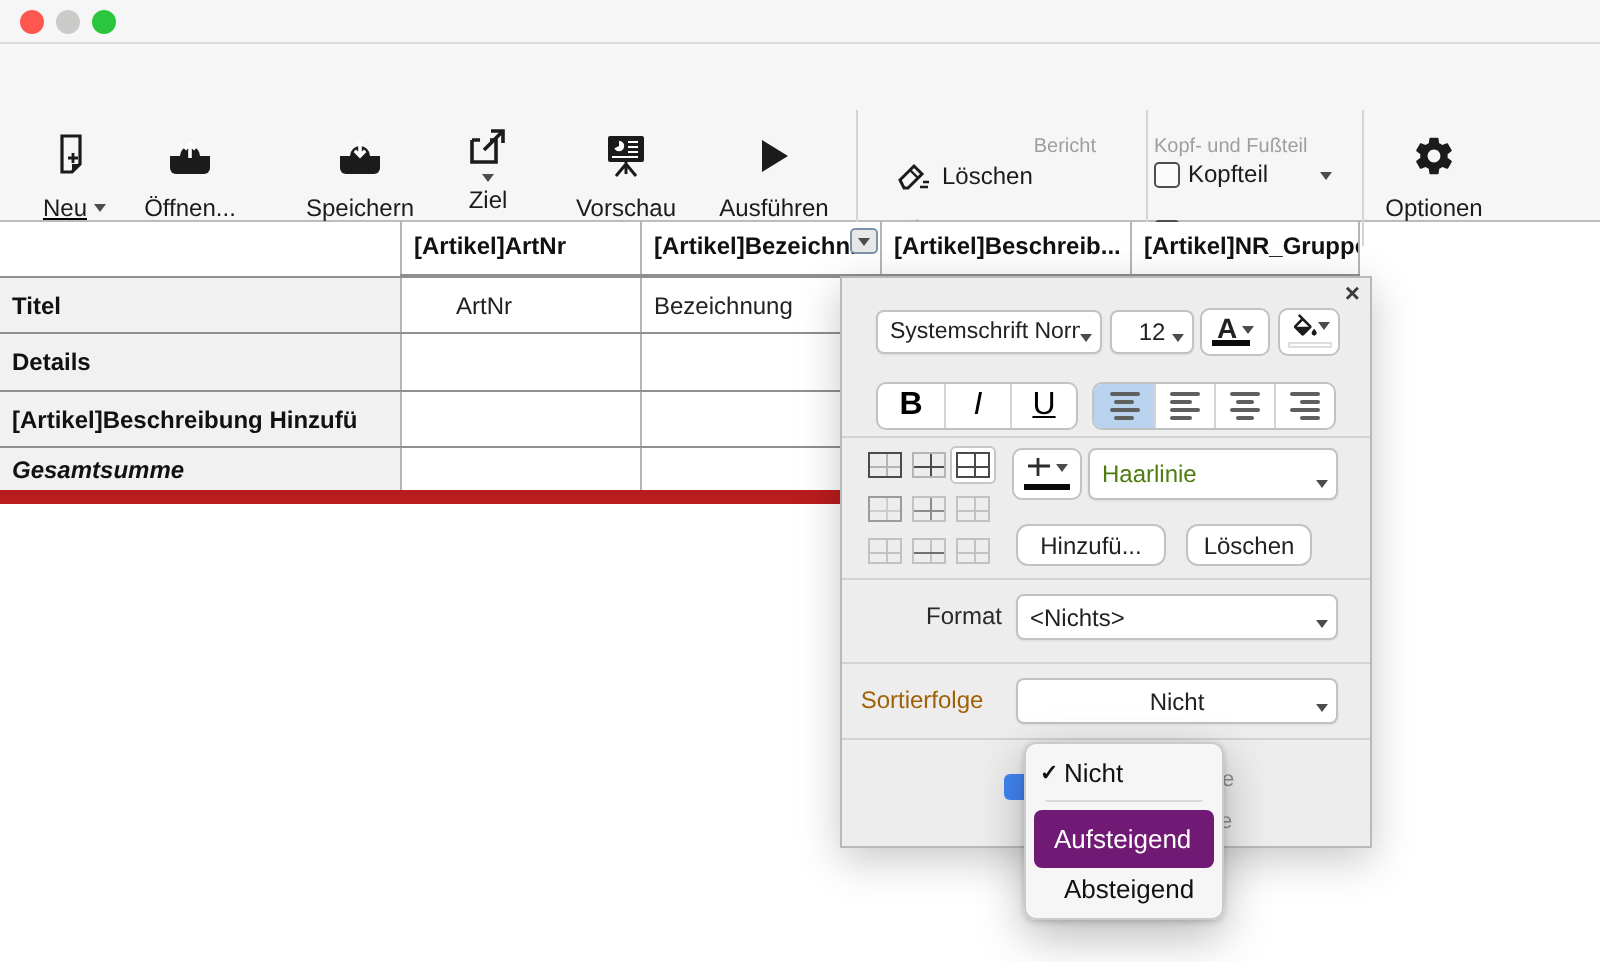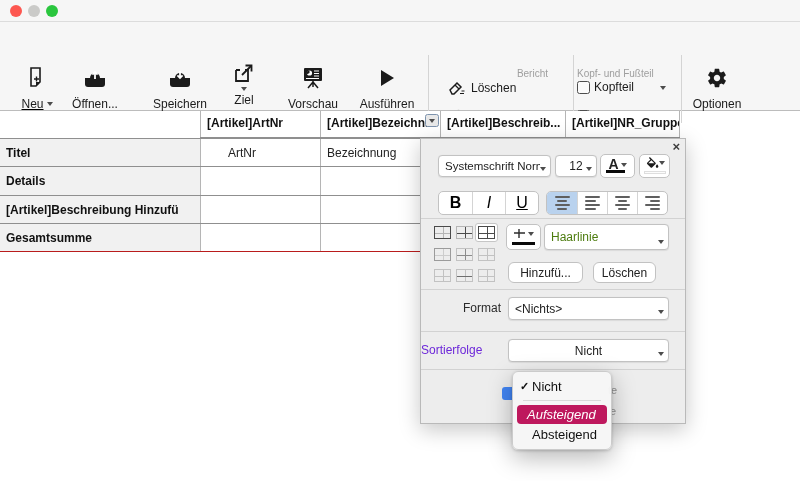--- a/index.html
+++ b/index.html
@@ -36,21 +36,21 @@
   #tbl-header { position:absolute; left:200px; top:111px; height:27px; display:flex;
                 background:#fff; border-bottom:1px solid #8f8f8f; z-index:1; }
   .th { border-left:1px solid #b5b5b5; font-weight:bold; font-size:12px; color:#111;
         line-height:25px; padding-left:6px; white-space:nowrap; overflow:hidden; }
   .th:last-child { border-right:1px solid #b5b5b5; }
   #col-dd-btn { position:absolute; left:425px; top:114px; width:14px; height:13px;
                 background:#e8e8e8; border:1px solid #7d93ad; border-radius:2.5px;
                 display:flex; align-items:center; justify-content:center; z-index:2; }
   #col-dd-btn .caret { border-top-width:4px; border-left-width:3px; border-right-width:3px; }
   .trow { position:absolute; left:0; width:680px; display:flex; border-top:1px solid #8f8f8f; z-index:1; }
-  .trow.last { border-bottom:1px solid #b91c1c; }
+  .trow.last { border-bottom:7px solid #b91c1c;font-style:italic; }
   .tlabel { width:200px; background:#f1f1f1; font-weight:bold; font-size:12px; color:#111;
             padding-left:6px; display:flex; align-items:center; white-space:nowrap; }
   .tcell { background:#fff; border-left:1px solid #b5b5b5; font-size:12px; color:#222;
            padding-left:6px; display:flex; align-items:center; white-space:nowrap; }
   .tcell:last-child { border-right:1px solid #b5b5b5; }
 
   
   #panel { position:absolute; left:420px; top:138px; width:266px; height:286px;
            background:#ededed; border:1px solid #b9b9b9;
            box-shadow:0 6px 20px rgba(0,0,0,0.22); z-index:5; }
@@ -96,22 +96,22 @@
 
   
   #sort-menu { position:absolute; left:512px; top:371px; width:100px; z-index:10;
                background:rgba(246,246,246,0.97); border:1px solid #cbcbcb; border-radius:6px;
                box-shadow:0 8px 24px rgba(0,0,0,0.28), 0 1px 3px rgba(0,0,0,0.18);
                padding:4px 0; }
   .m-item { height:21px; display:flex; align-items:center; font-size:13px; color:#111;
             padding-left:7px; }
   .m-check { width:12px; font-size:11px; font-weight:bold; color:#111; }
   .m-sep { height:1px; background:#d9d9d9; margin:3px 10px 4px 10px; }
-  .m-item.hl { background:#be185d; color:#fff; margin:0 4px; border-radius:4px;
-               padding-left:10px; height:19px;font-style:italic; }
+  .m-item.hl { background:#701a75; color:#fff; margin:0 4px; border-radius:4px;
+               padding-left:10px; height:29px; }
   svg { display:block; }
 </style>
 </head>
 <body>
 
 <div id="window">
 
   <div id="titlebar">
     <div class="light close"></div>
     <div class="light min"></div>
@@ -428,21 +428,21 @@
     <div class="pdivider" style="top:150px;"></div>
 
     <div style="position:absolute;left:0;top:162px;width:80px;text-align:right;font-size:12px;color:#2a2a2a;">Format</div>
     <div class="sel" style="left:87px;top:158px;width:161px;height:23px;">
       <span class="val">&lt;Nichts&gt;</span>
       <span class="caret"></span>
     </div>
 
     <div class="pdivider" style="top:192px;"></div>
 
-    <div style="position:absolute;left:0;top:204px;width:80px;text-align:left;font-size:12px;color:#6d28d9;">Sortierfolge</div>
+    <div style="position:absolute;left:0;top:204px;width:80px;text-align:center;font-size:12px;color:#a16207;">Sortierfolge</div>
     <div class="sel" style="left:87px;top:200px;width:161px;height:23px;">
       <span class="val centered">Nicht</span>
       <span class="caret"></span>
     </div>
 
     <div class="pdivider" style="top:230px;"></div>
   </div>
 
   <div class="fragment" style="left:608px;top:384px;">te</div>
   <div class="fragment" style="left:610px;top:405px;">e</div>

